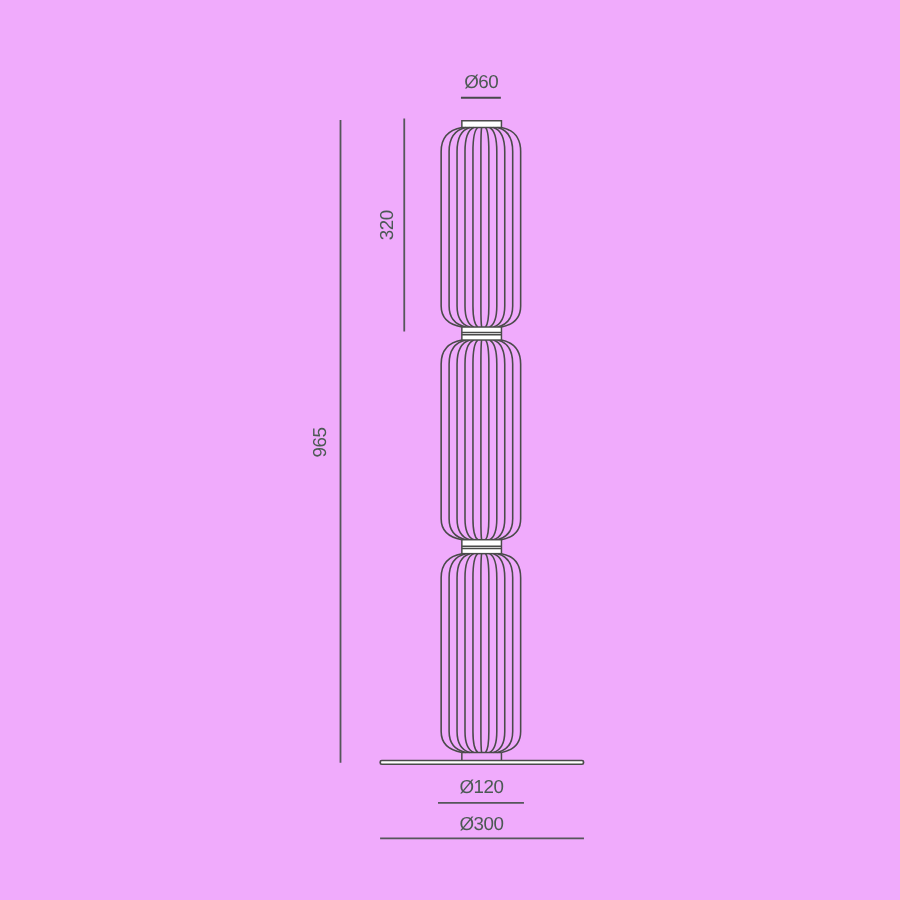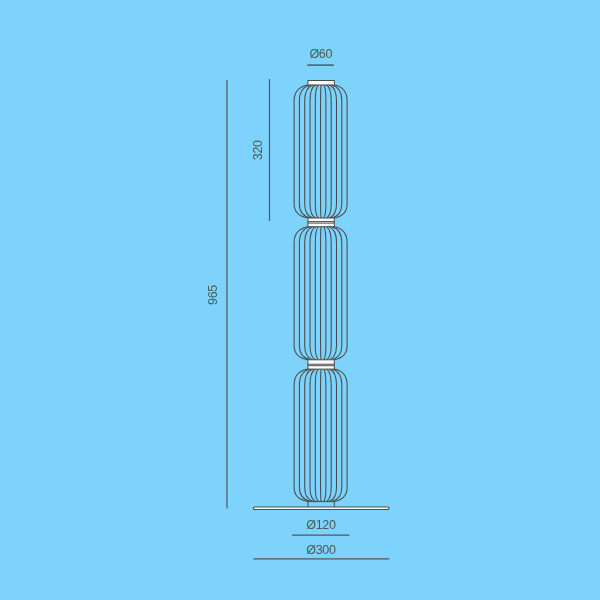--- a/index.html
+++ b/index.html
@@ -1,16 +1,16 @@
 <!DOCTYPE html>
 <html><head>
 <meta charset="utf-8">
 <style>
   html,body { margin:0; padding:0; background:#ffffff; }
-  .stage { width:600px; height:600px; position:relative; background:#7dd3fc; }
+  .stage { width:600px; height:600px; position:relative; background:#f0abfc; }
   text { font-family:"Liberation Sans", sans-serif; font-size:12.5px; fill:#4c5954; letter-spacing:-0.3px; }
 </style>
 </head>
 <body>
 <div class="stage">
 <svg width="600" height="600" viewBox="0 0 600 600">
 
 <text x="320.8" y="58.4" text-anchor="middle">Ø60</text>
 
 <line x1="307.3" y1="65.1" x2="333.9" y2="65.1" stroke="#47494b" stroke-width="1.3"></line>

